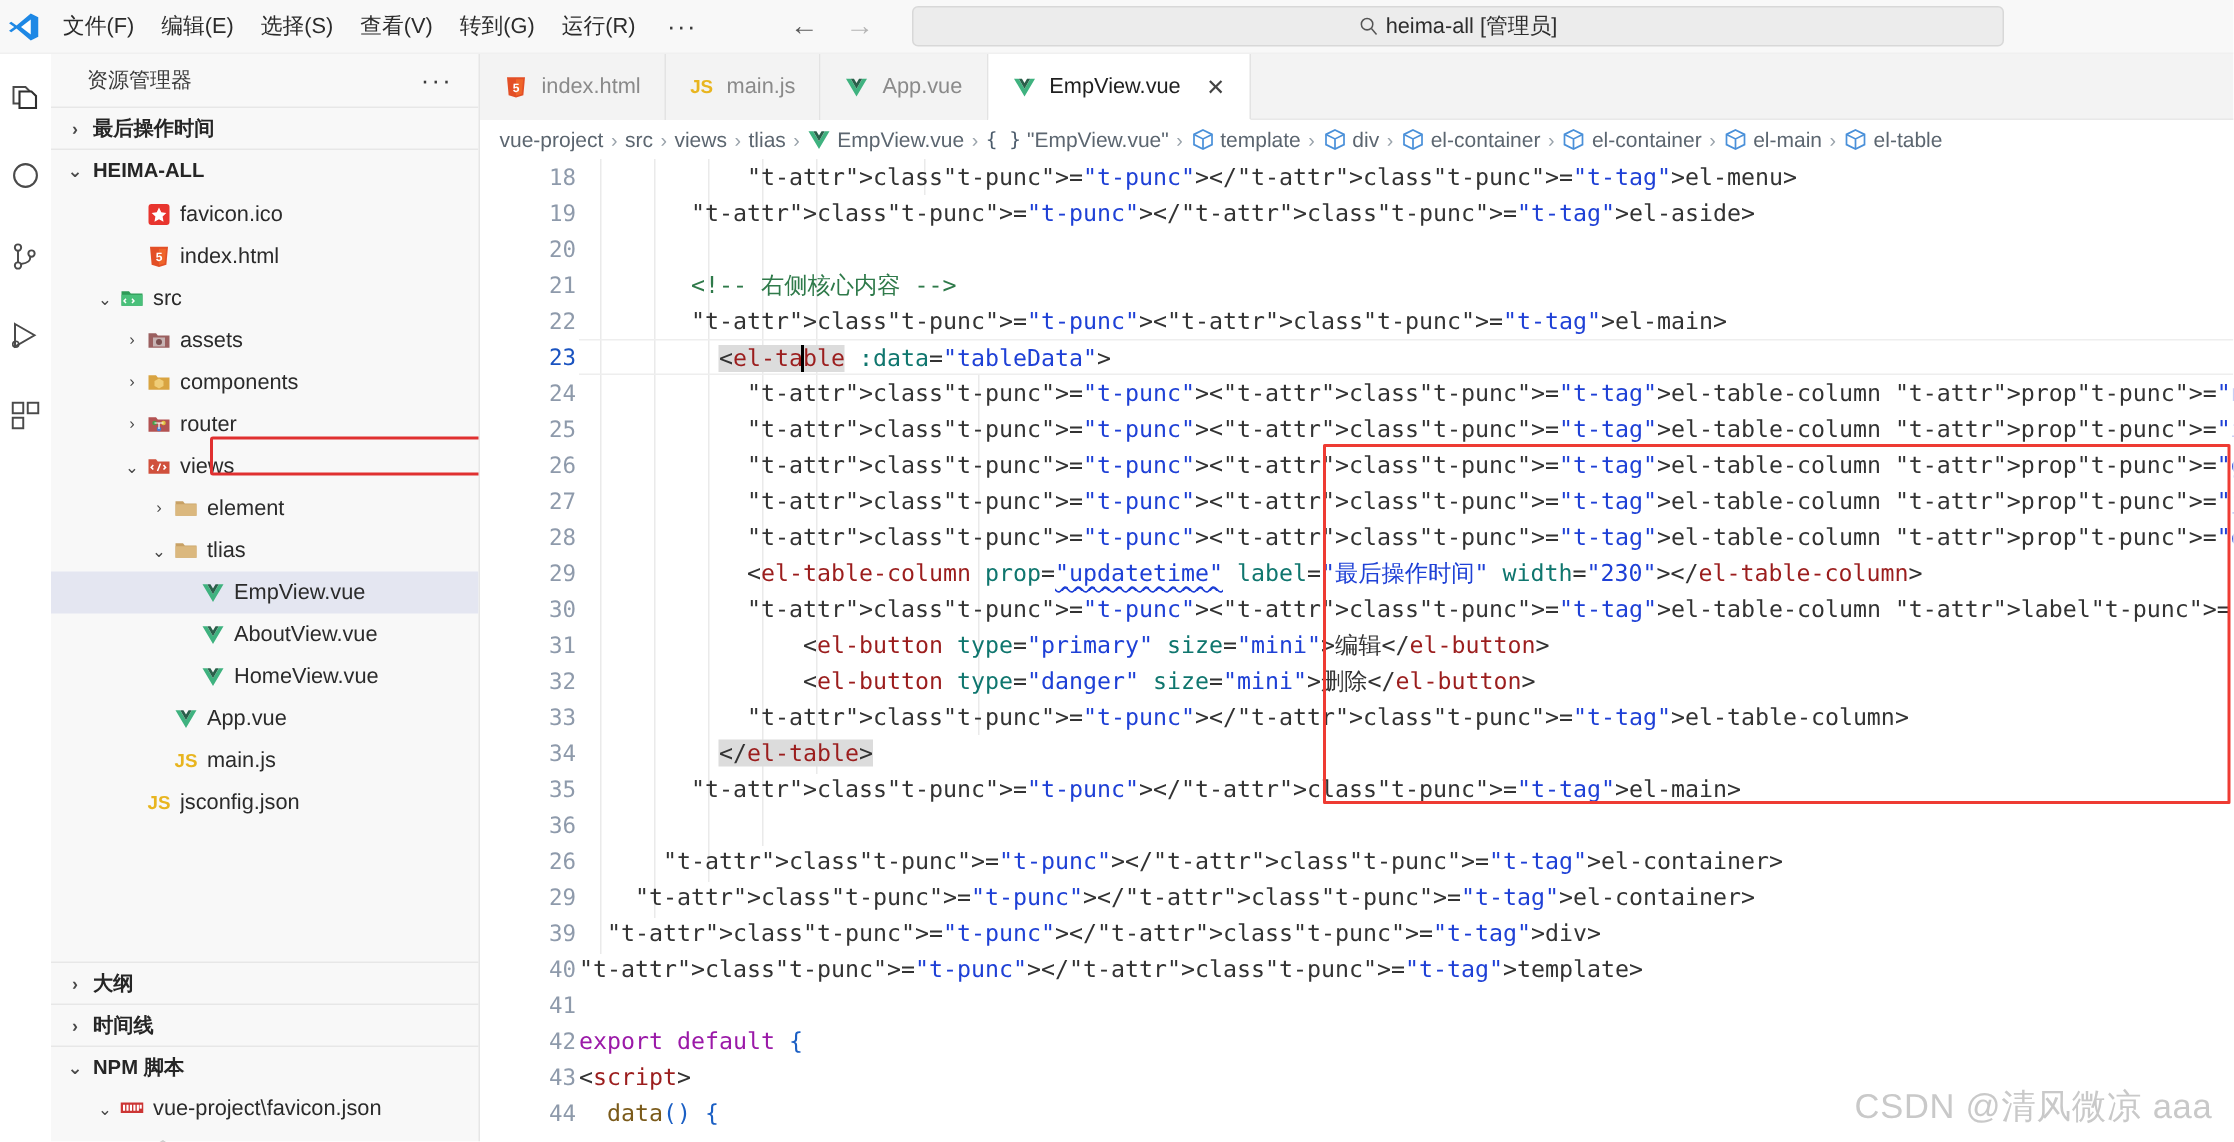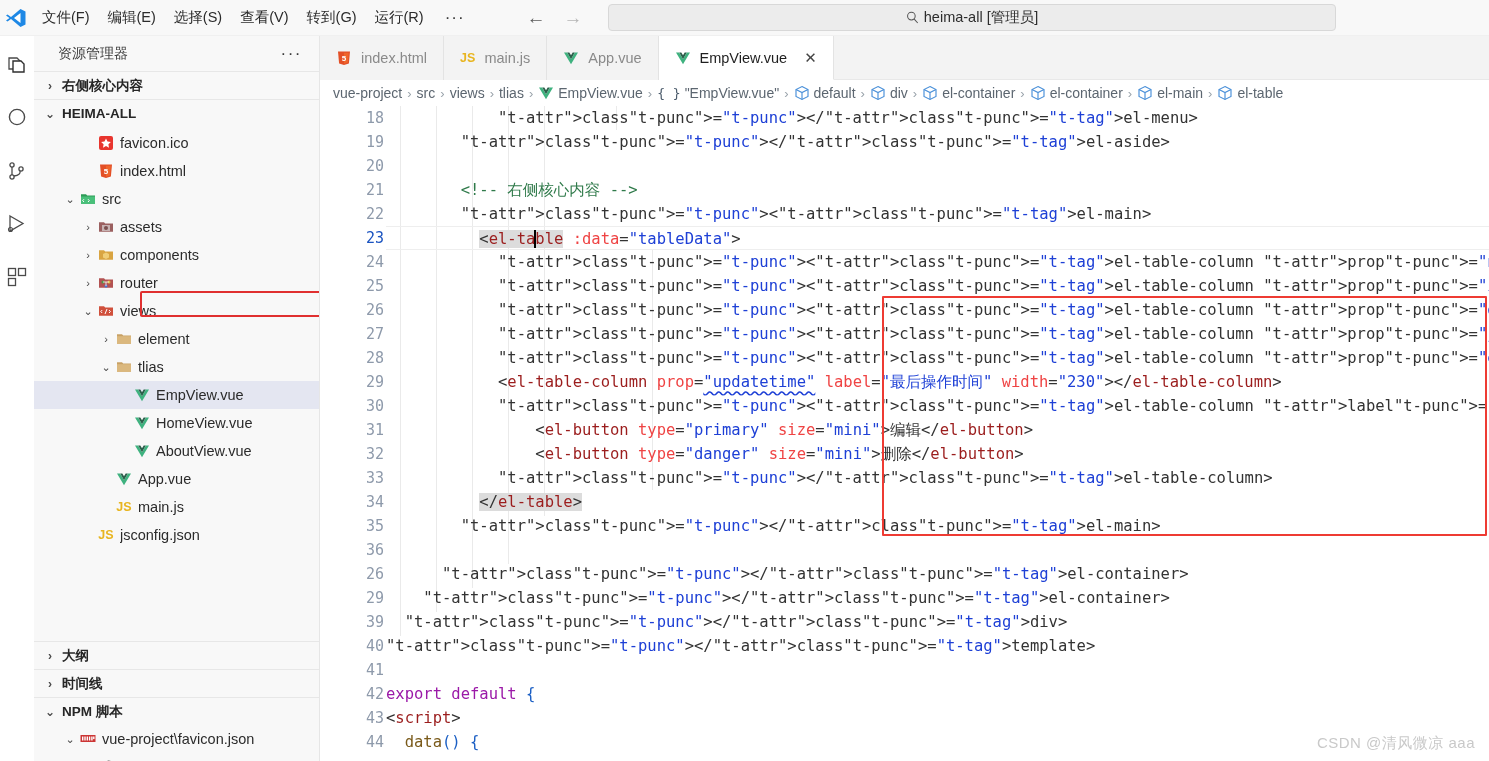--- a/index.html
+++ b/index.html
@@ -117,21 +117,21 @@
   .ln.cur { color: #1a53c0; }
   .lines { position: absolute; left: 66px; top: 0; right: 0; height: 655px; }
   .line { height: 24px; line-height: 24px; white-space: pre; position: relative; }
   .line.active-line-top { border-top: 1px solid #eeeeee; }
   .line.active-line-bot { border-bottom: 1px solid #eeeeee; }
   .guides { position: absolute; left: 66px; top: 0; width: 600px; height: 655px; pointer-events: none; }
   .guide { position: absolute; top: 0; width: 1px; background: #eaeaea; }
 
   
   .t-tag   { color: #9b1d1d; }
-  .t-attr  { color: #ef4444; }
+  .t-attr  { color: #0f766e; }
   .t-val   { color: #1e40d6; }
   .t-cmt   { color: #2f7a4a; }
   .t-kw    { color: #9b19a8; }
   .t-fn    { color: #7a5a1a; }
   .t-brace { color: #1b5fc4; }
   .t-txt   { color: #333333; }
   .t-punc  { color: #333333; }
   .sel { background: #dcdcdc; }
   .squig {
     text-decoration: underline; text-decoration-style: wavy;
@@ -140,21 +140,21 @@
   .caret {
     display: inline-block; width: 0; border-left: 2px solid #000;
     height: 18px; vertical-align: -4px; margin: 0 -1px;
   }
   .redbox {
     position: absolute; border: 2px solid #ee3b33; border-radius: 1px;
     pointer-events: none;
   }
   .watermark {
     position: absolute; right: 14px; bottom: 8px;
-    font-size: 15px; color: #c9c9c9; letter-spacing: 0.5px;
+    font-size: 23px; color: #c9c9c9; letter-spacing: 0.5px;
     font-family: "Liberation Sans", sans-serif;
   }
 </style>
 </head>
 <body>
 
 <div id="app">
 
   <div class="titlebar">
     <div class="vscode-logo">
@@ -221,21 +221,21 @@
   </div>
 
   <div class="sidebar">
     <div class="sb-title">
       <span>资源管理器</span>
       <span class="sb-dots">···</span>
     </div>
 
     <div class="sb-section">
       <span class="chev">›</span>
-      <span>右侧核心内容</span>
+      <span>最后操作时间</span>
     </div>
 
     <div class="sb-section">
       <span class="chev">⌄</span>
       <span>HEIMA-ALL</span>
     </div>
 
     <div class="tree" id="file-tree">
         <div class="row">
           <span class="ind" style="width:46px"></span>
@@ -357,32 +357,32 @@
         <div class="hl-box" style="left: 106px; top: 255px; width: 182px; height: 26px;"></div>
         <div class="row">
           <span class="ind" style="width:82px"></span>
           <span class="tw"></span>
           <span class="ic">
             <svg width="16" height="16" viewBox="0 0 16 16">
               <path d="M1 2.5h3.1L8 9.2l3.9-6.7H15L8 14.3z" fill="#3fb27f"></path>
               <path d="M4.2 2.5h2.1L8 5.3l1.7-2.8h2.1L8 9.2z" fill="#2a5f4a"></path>
             </svg>
           </span>
-          <span class="lbl">HomeView.vue</span>
+          <span class="lbl">AboutView.vue</span>
         </div>
         <div class="row">
           <span class="ind" style="width:82px"></span>
           <span class="tw"></span>
           <span class="ic">
             <svg width="16" height="16" viewBox="0 0 16 16">
               <path d="M1 2.5h3.1L8 9.2l3.9-6.7H15L8 14.3z" fill="#3fb27f"></path>
               <path d="M4.2 2.5h2.1L8 5.3l1.7-2.8h2.1L8 9.2z" fill="#2a5f4a"></path>
             </svg>
           </span>
-          <span class="lbl">AboutView.vue</span>
+          <span class="lbl">HomeView.vue</span>
         </div>
         <div class="row">
           <span class="ind" style="width:64px"></span>
           <span class="tw"></span>
           <span class="ic">
             <svg width="16" height="16" viewBox="0 0 16 16">
               <path d="M1 2.5h3.1L8 9.2l3.9-6.7H15L8 14.3z" fill="#3fb27f"></path>
               <path d="M4.2 2.5h2.1L8 5.3l1.7-2.8h2.1L8 9.2z" fill="#2a5f4a"></path>
             </svg>
           </span>
@@ -523,21 +523,21 @@
           <span>"EmpView.vue"</span>
         </span>
         <span class="bc-sep">›</span>
         <span class="bc-item">
           <span class="bi">
             <svg width="16" height="16" viewBox="0 0 16 16">
               <path d="M8 1.6l6 3v6.8l-6 3-6-3V4.6z" fill="none" stroke="#4a90d9" stroke-width="1.15"></path>
               <path d="M2 4.6l6 3 6-3M8 7.6v6.8" fill="none" stroke="#4a90d9" stroke-width="1.15"></path>
             </svg>
           </span>
-          <span>default</span>
+          <span>template</span>
         </span>
         <span class="bc-sep">›</span>
         <span class="bc-item">
           <span class="bi">
             <svg width="16" height="16" viewBox="0 0 16 16">
               <path d="M8 1.6l6 3v6.8l-6 3-6-3V4.6z" fill="none" stroke="#4a90d9" stroke-width="1.15"></path>
               <path d="M2 4.6l6 3 6-3M8 7.6v6.8" fill="none" stroke="#4a90d9" stroke-width="1.15"></path>
             </svg>
           </span>
           <span>div</span>

